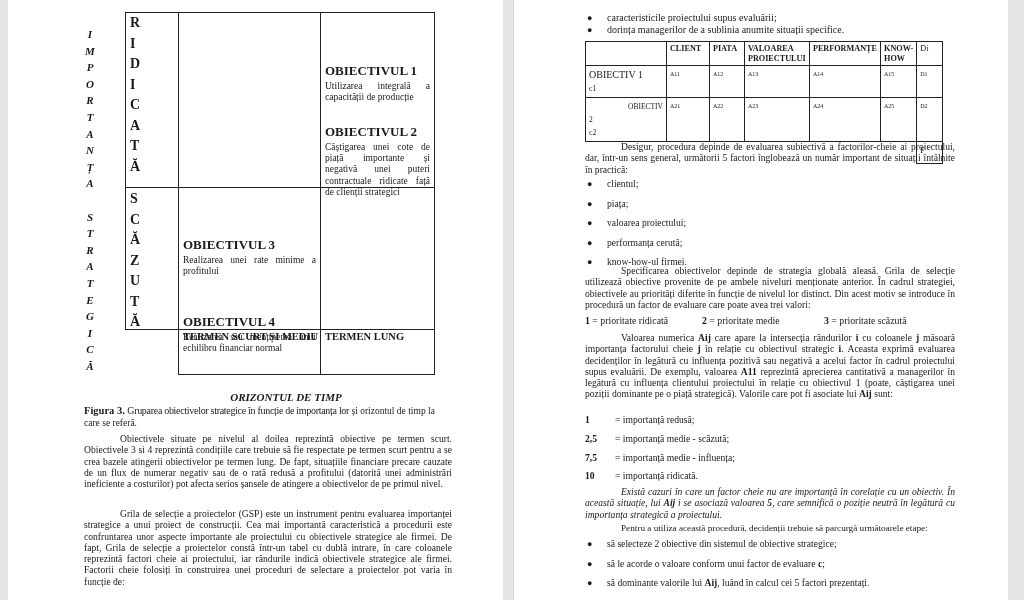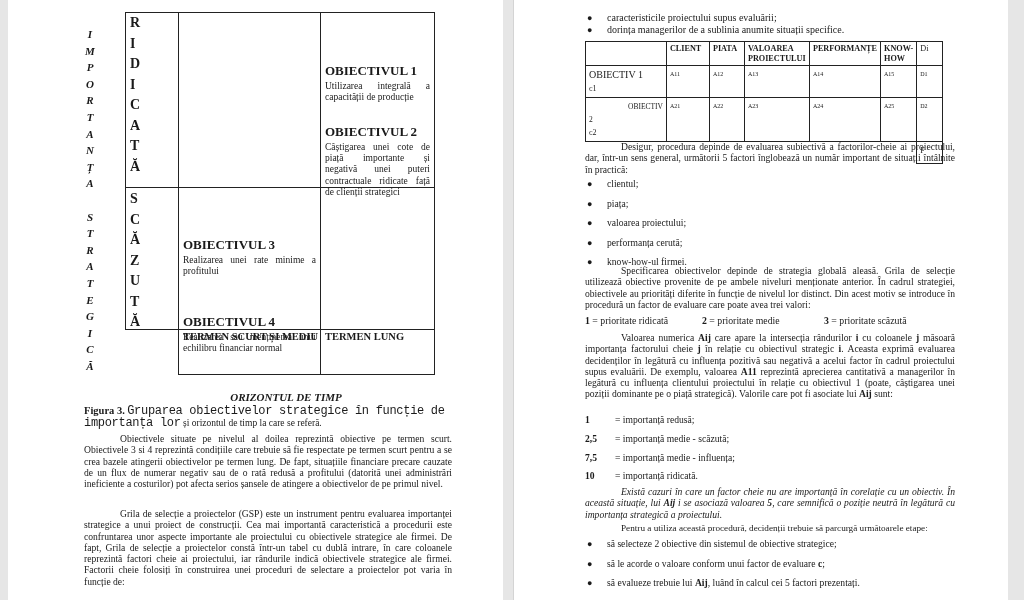--- a/index.html
+++ b/index.html
@@ -36,21 +36,21 @@
     font-weight: bold; font-size: 14px; line-height: 20.5px;
   }
   .vcol-letters span { display: block; }
   .obj-title { font-weight: bold; font-size: 13px; line-height: 14px; margin-top: 34px; }
   .obj-text { font-size: 9.5px; line-height: 11.2px; text-align: justify; }
   .term { font-weight: bold; font-size: 10.5px; }
 
   .caption-axis { font-style: italic; font-weight: bold; font-size: 11px; }
   .fig-caption { font-size: 9.5px; line-height: 12px; }
   .fig-caption b { font-size: 10.5px; }
-  .fig-caption .cond { font-size: 12px; letter-spacing: -0.3px; font-family: Liberation Mono, monospace; }
+  .fig-caption .cond { font-size: 10px; letter-spacing: -0.3px; }
   .para {
     font-size: 9.6px; line-height: 11.3px; text-align: justify;
   }
   .para .indent { display: inline-block; width: 36px; }
 
   
   .bullets-top { font-size: 10px; line-height: 12px; }
   .bullet-row { display: flex; align-items: baseline; }
   .bullet-dot { width: 22px; text-align: left; padding-left: 2px; font-size: 9px; }
 
@@ -304,16 +304,16 @@
     <div class="list-item">
         <span class="bullet-dot">●</span>
         <span><span>să selecteze 2 obiective din sistemul de obiective strategice;</span><b></b><span></span></span>
       </div>
     <div class="list-item">
         <span class="bullet-dot">●</span>
         <span><span>să le acorde o valoare conform unui factor de evaluare </span><b>c</b><span>;</span></span>
       </div>
     <div class="list-item">
         <span class="bullet-dot">●</span>
-        <span><span>să evalueze trebuie lui </span><b>Aij</b><span>, luând în calcul cei 5 factori prezentați.</span></span>
+        <span><span>să dominante valorile lui </span><b>Aij</b><span>, luând în calcul cei 5 factori prezentați.</span></span>
       </div>
   </div>
 </div>
 
 </body></html>

